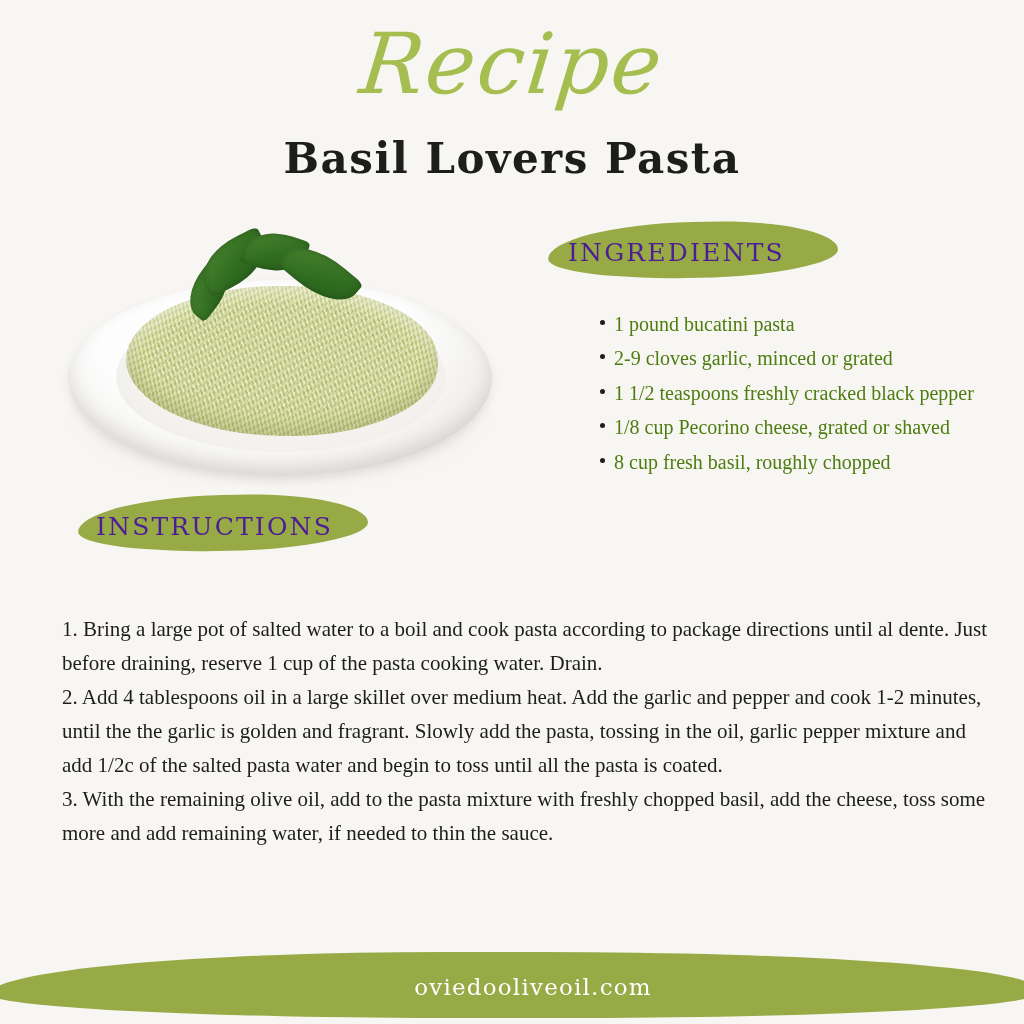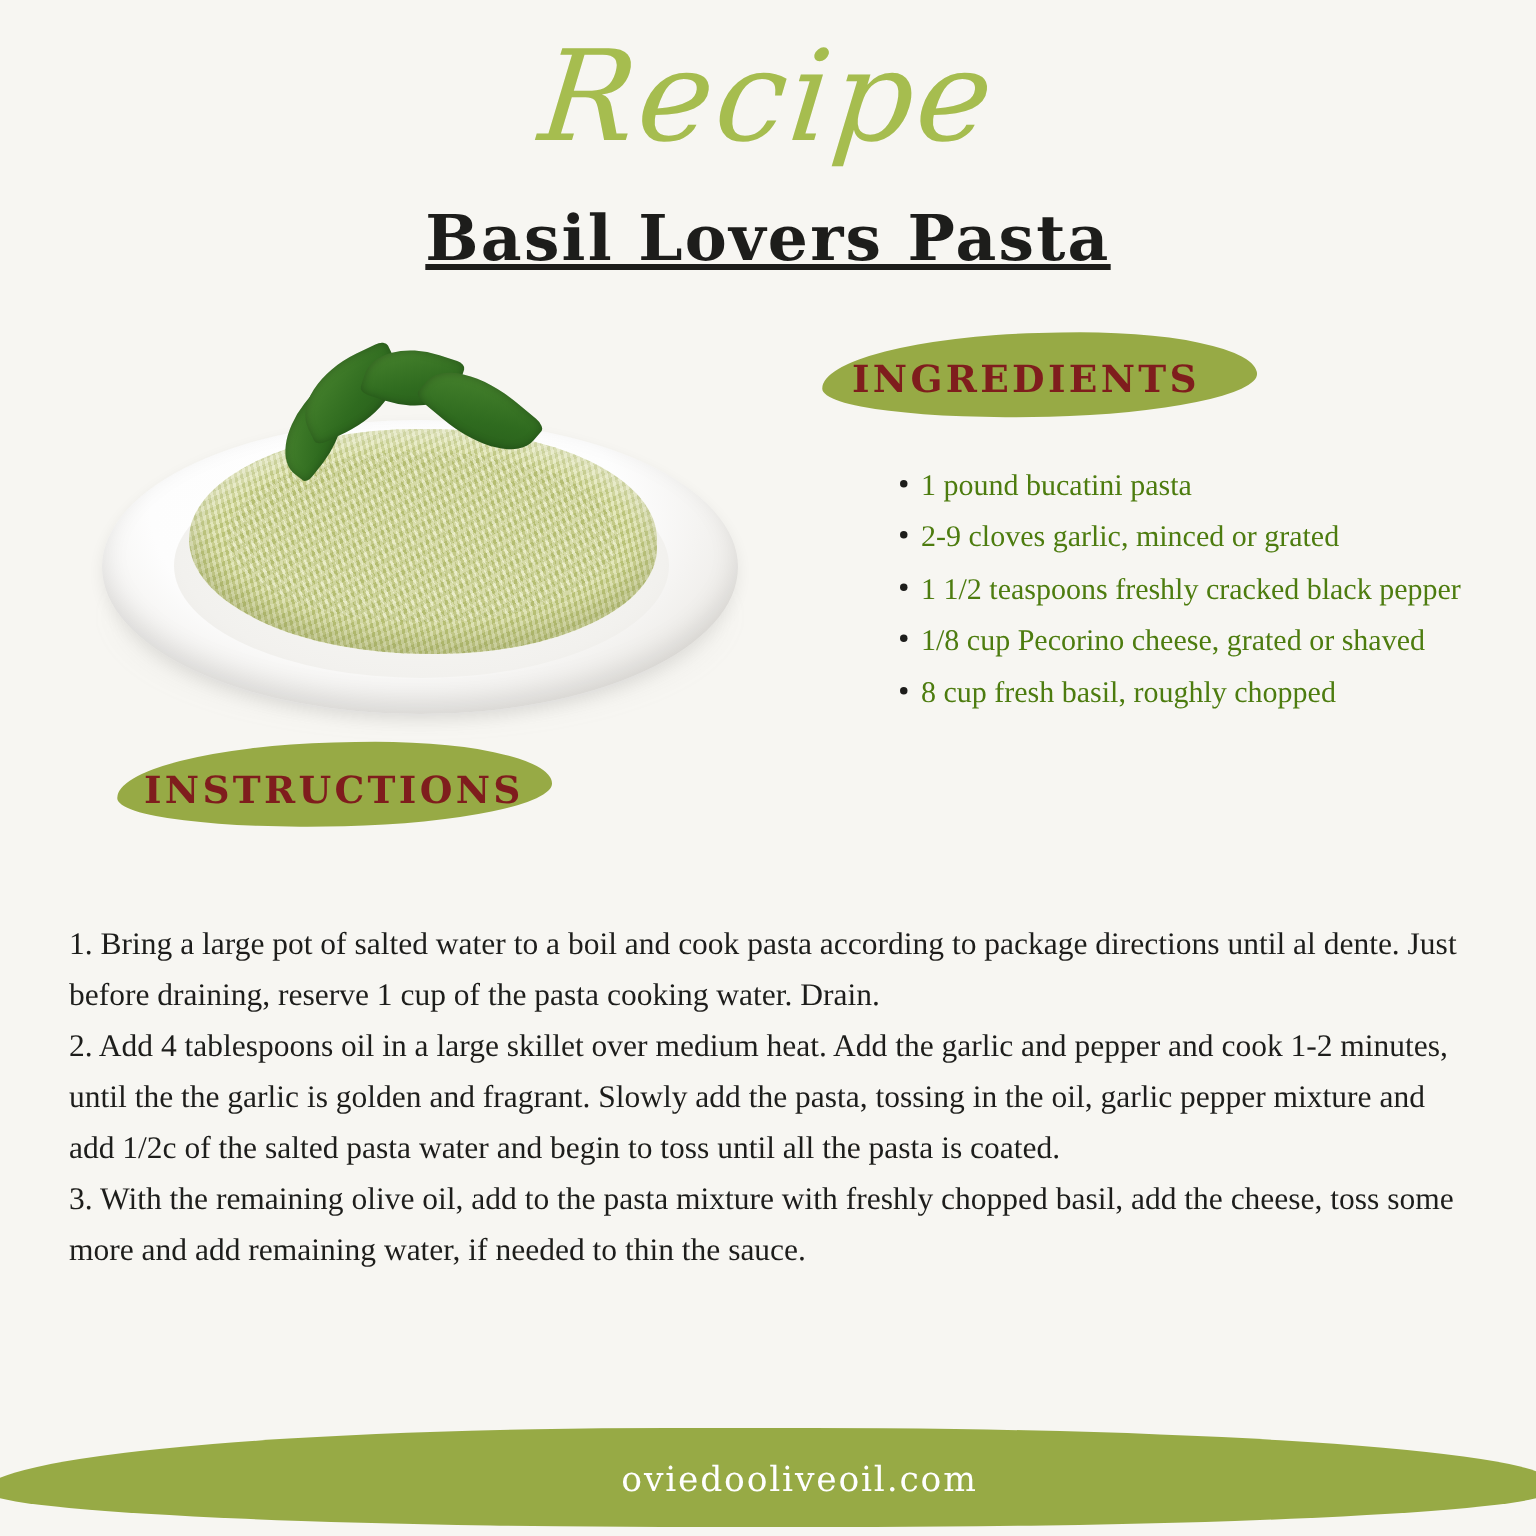--- a/index.html
+++ b/index.html
@@ -40,21 +40,20 @@
     position: absolute;
     top: 134px;
     left: 0;
     width: 100%;
     text-align: center;
     font-family: "DejaVu Serif", serif;
     font-size: 42px;
     font-weight: 700;
     letter-spacing: 1.5px;
     color: #1d1d1b;
-    text-decoration: underline;
   }
 
   
   .photo {
     position: absolute;
     left: 48px;
     top: 228px;
     width: 470px;
     height: 270px;
   }
@@ -140,22 +139,22 @@
     top: 495px;
     width: 290px;
     height: 56px;
     transform: rotate(-1.4deg);
   }
   .brush-label {
     position: absolute;
     font-family: "DejaVu Serif", serif;
     font-size: 25px;
     letter-spacing: 2.2px;
-    color: #7f1d1d;
-    font-weight: 700;
+    color: #4c1d95;
+    font-weight: 400;
   }
   .lbl-ing { left: 568px; top: 238px; }
   .lbl-ins { left: 96px; top: 512px; }
 
   
   .ingredients {
     position: absolute;
     left: 578px;
     top: 308px;
     width: 400px;
@@ -178,21 +177,21 @@
     top: 12px;
     width: 5px;
     height: 5px;
     border-radius: 50%;
     background: #1d1d1b;
   }
 
   
   .instructions {
     position: absolute;
-    left: 46px;
+    left: 62px;
     top: 612px;
     width: 932px;
     color: #1d1d1b;
     font-size: 21px;
     line-height: 1.62;
   }
   .instructions p {
     margin: 0 0 0 0;
   }
 

